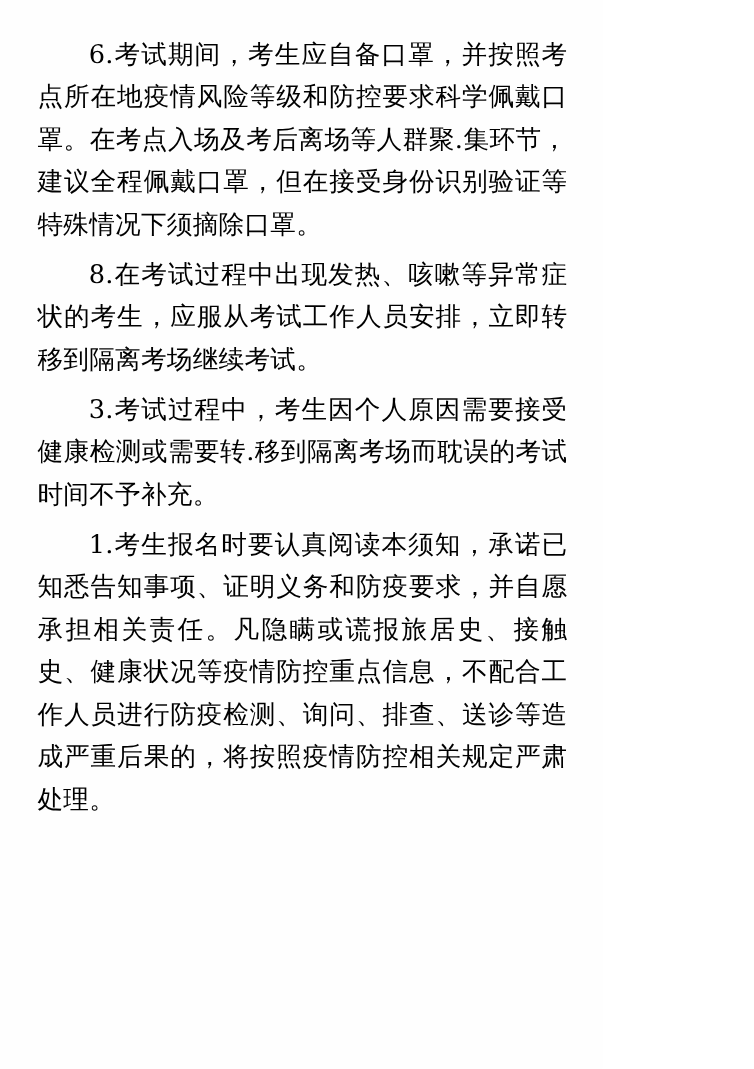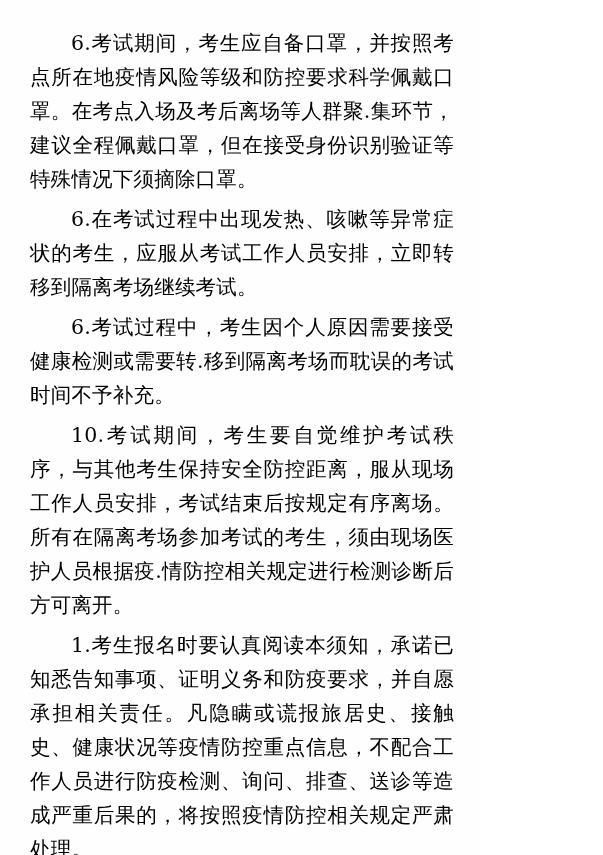--- a/index.html
+++ b/index.html
@@ -39,18 +39,17 @@
   .para:last-child {
     margin-bottom: 0;
   }
 </style>
 </head>
 <body>
 
 <div class="page">
   <div class="doc-body">
     <p class="para">6.考试期间，考生应自备口罩，并按照考点所在地疫情风险等级和防控要求科学佩戴口罩。在考点入场及考后离场等人群聚.集环节，建议全程佩戴口罩，但在接受身份识别验证等特殊情况下须摘除口罩。</p>
-    <p class="para">6.在考试过程中出现发热、咳嗽等异常症状的考生，应服从考试工作人员安排，立即转移到隔离考场继续考试。</p>
-    <p class="para">6.考试过程中，考生因个人原因需要接受健康检测或需要转.移到隔离考场而耽误的考试时间不予补充。</p>
-    <p class="para">10.考试期间，考生要自觉维护考试秩序，与其他考生保持安全防控距离，服从现场工作人员安排，考试结束后按规定有序离场。所有在隔离考场参加考试的考生，须由现场医护人员根据疫.情防控相关规定进行检测诊断后方可离开。</p>
+    <p class="para">8.在考试过程中出现发热、咳嗽等异常症状的考生，应服从考试工作人员安排，立即转移到隔离考场继续考试。</p>
+    <p class="para">3.考试过程中，考生因个人原因需要接受健康检测或需要转.移到隔离考场而耽误的考试时间不予补充。</p>
     <p class="para">1.考生报名时要认真阅读本须知，承诺已知悉告知事项、证明义务和防疫要求，并自愿承担相关责任。凡隐瞒或谎报旅居史、接触史、健康状况等疫情防控重点信息，不配合工作人员进行防疫检测、询问、排查、送诊等造成严重后果的，将按照疫情防控相关规定严肃处理。</p>
   </div>
 </div>
 
 </body></html>

